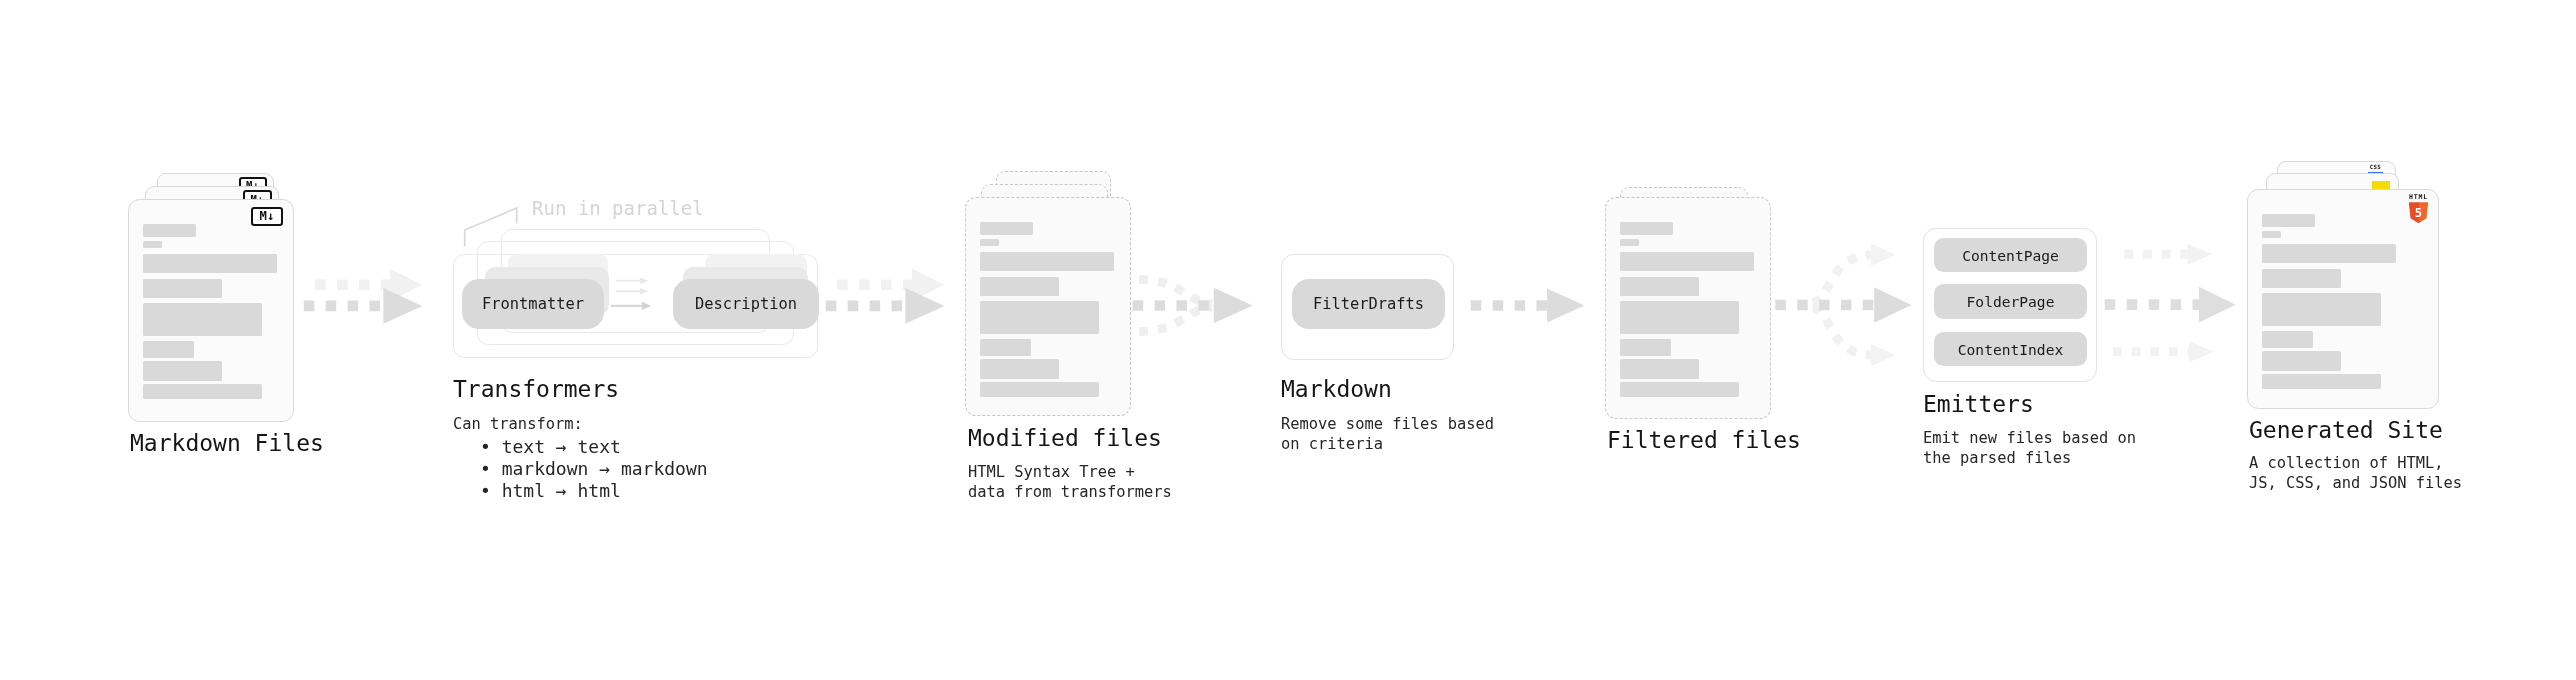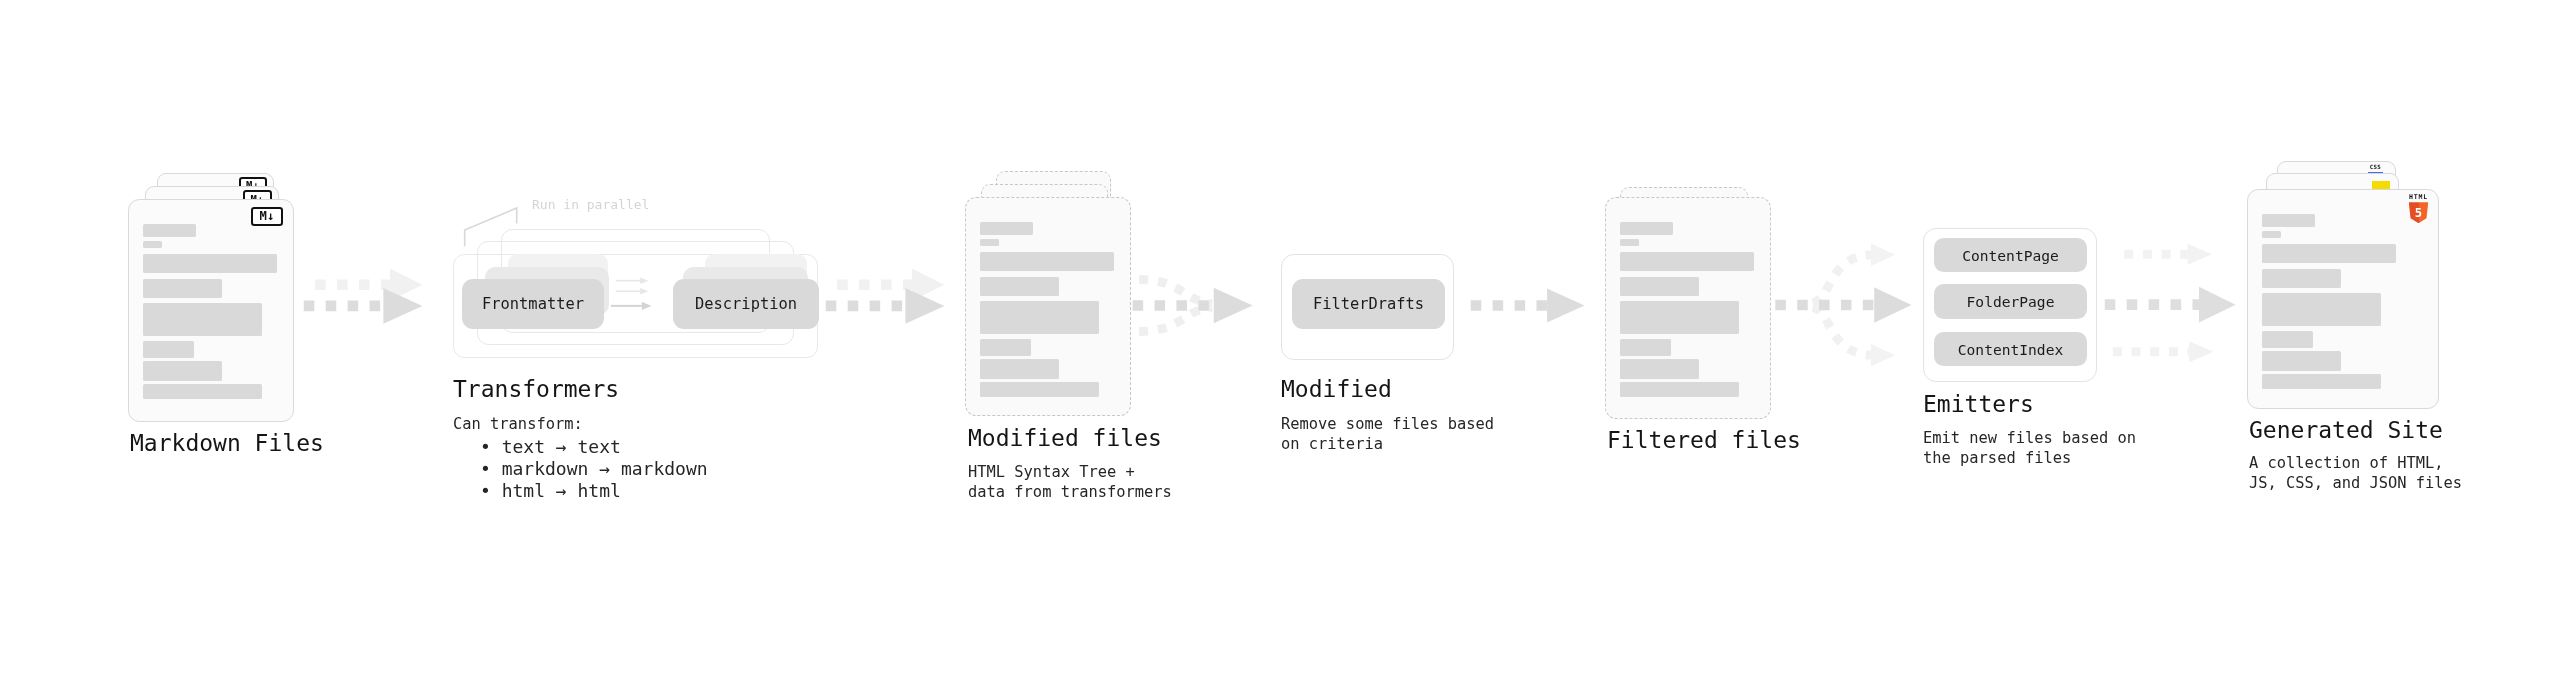--- a/index.html
+++ b/index.html
@@ -21,29 +21,29 @@
   .bars div:nth-child(7){top:161px;width:79px;height:19.5px;}
   .bars div:nth-child(8){top:184px;width:119px;height:14.6px;}
   
   .md-badge{position:absolute;background:#ffffff;border:2px solid #111;border-radius:3.3px;
             display:flex;align-items:center;justify-content:center;
             font-weight:bold;color:#111;box-sizing:border-box;}
   
   .panel{position:absolute;background:#ffffff;border:1.6px solid #e3e3e3;border-radius:13px;box-sizing:border-box;}
   .panel-ghost{position:absolute;background:transparent;border:1.6px solid #e8e8e8;border-radius:11.4px;box-sizing:border-box;}
   
-  .chip{position:absolute;background:#d9d9d9;border-radius:11px;display:flex;align-items:center;justify-content:center;
+  .chip{position:absolute;background:#d9d9d9;border-radius:17px;display:flex;align-items:center;justify-content:center;
         font-size:15.4px;color:#1b1b1b;white-space:nowrap;}
   .ghost1{position:absolute;background:#f2f2f2;border-radius:9.8px;}
   .ghost2{position:absolute;background:#e9e9e9;border-radius:10.6px;}
   
   .doc-label{position:absolute;font-size:23px;color:#151515;white-space:nowrap;line-height:1.15;}
   .doc-desc{position:absolute;font-size:15.4px;color:#262626;white-space:nowrap;line-height:20.3px;}
   .bullets{position:absolute;font-size:18px;color:#262626;white-space:nowrap;line-height:22px;margin-left:20px;}
-  .annotation{position:absolute;font-size:13px;color:#d4d4d4;white-space:nowrap;}
+  .annotation{position:absolute;font-size:19px;color:#d4d4d4;white-space:nowrap;}
   
   .css-badge{position:absolute;width:16.3px;text-align:center;}
   .css-badge .t{font-size:5.7px;font-weight:bold;color:#111;line-height:5.7px;letter-spacing:0.4px;}
   .css-badge .u{width:14.6px;height:2.8px;background:#3b6ff0;margin:0.8px auto 0;}
   .js-badge{position:absolute;background:#f5dc00;}
   .html5{position:absolute;width:21px;text-align:center;}
   .html5 .t{font-size:6.5px;font-weight:bold;color:#111;letter-spacing:0.8px;line-height:7.3px;}
   .html5 .shield{width:19.5px;height:21px;margin:0.8px auto 0;
       background:linear-gradient(90deg,#e44d26 50%,#f16529 50%);
       clip-path:polygon(0 0,100% 0,91% 76%,50% 100%,9% 76%);
@@ -145,21 +145,21 @@
 
 <svg style="left:1131px;top:268px;" width="142" height="75" viewBox="0 0 175 92">
   <path d="M 10,14 C 62,14 66,41 100,44" fill="none" stroke="#efefef" stroke-width="11" stroke-dasharray="11 12"></path>
   <path d="M 10,78 C 62,78 66,51 100,48" fill="none" stroke="#efefef" stroke-width="11" stroke-dasharray="11 12"></path>
   <line x1="2" y1="46" x2="102" y2="46" stroke="#dcdcdc" stroke-width="13" stroke-dasharray="13 14"></line>
   <polygon points="102,24 150,46 102,68" fill="#dcdcdc"></polygon>
 </svg>
 
 <div class="panel" style="left:1281px;top:254px;width:173px;height:106px;"></div>
 <div class="chip" style="left:1292px;top:279px;width:153px;height:50px;">FilterDrafts</div>
-<div class="doc-label" style="left:1281px;top:376px;">Modified</div>
+<div class="doc-label" style="left:1281px;top:376px;">Markdown</div>
 <div class="doc-desc" style="left:1281px;top:414px;">
   <div>Remove some files based</div>
   <div>on criteria</div>
 </div>
 
 <svg style="left:1469px;top:286px;" width="122" height="39" viewBox="0 0 150 48">
   <line x1="2" y1="24" x2="96" y2="24" stroke="#dcdcdc" stroke-width="13" stroke-dasharray="13 14"></line>
   <polygon points="96,3 142,24 96,45" fill="#dcdcdc"></polygon>
 </svg>
 

